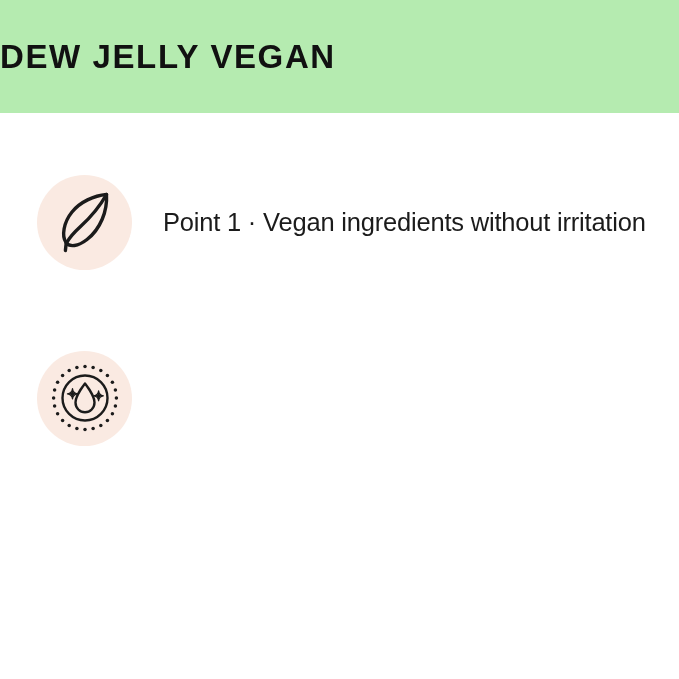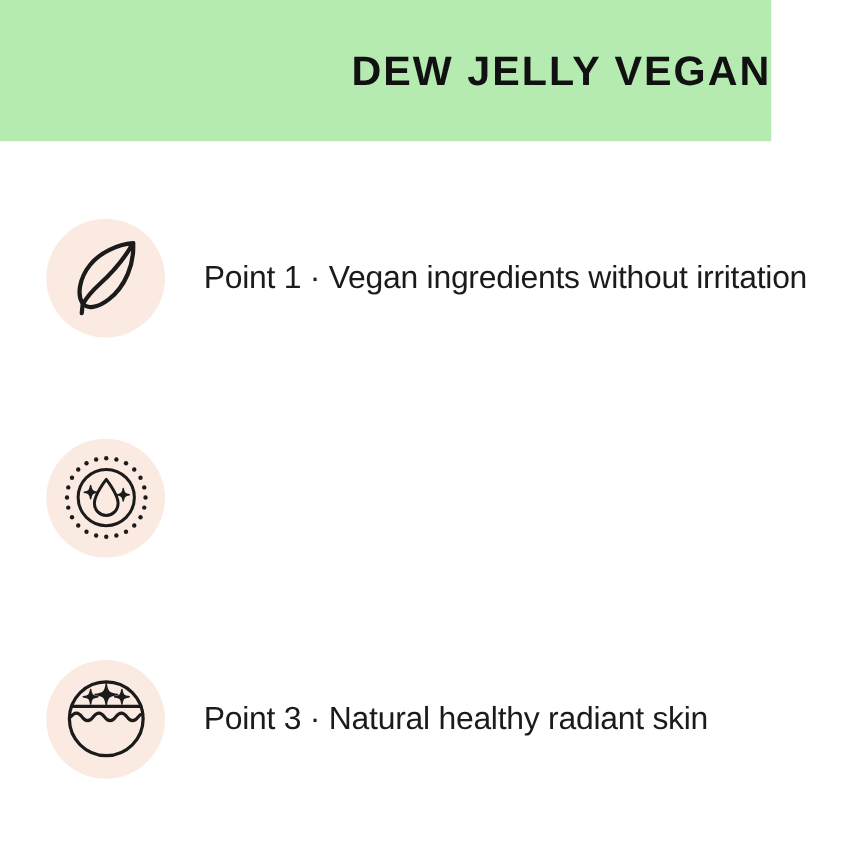--- a/index.html
+++ b/index.html
@@ -17,27 +17,26 @@
     position: relative;
     width: 679px;
     height: 679px;
     background: #ffffff;
   }
   
   .header-band {
     position: absolute;
     left: 0;
     top: 0;
-    width: 583px;
+    width: 679px;
     height: 113px;
     background: #b5ebb0;
     display: flex;
     align-items: center;
-    justify-content: flex-end;
-    padding-left: 34px;
+    justify-content: flex-start;
   }
   .header-title {
     font-family: "Liberation Sans", sans-serif;
     font-size: 33px;
     font-weight: bold;
     letter-spacing: 1.6px;
     color: #111111;
     white-space: nowrap;
     line-height: 1;
   }
@@ -152,44 +151,15 @@
               <circle cx="7.6" cy="19.2" r="1.75"></circle>
               <circle cx="12.6" cy="12.6" r="1.75"></circle>
               <circle cx="19.2" cy="7.6" r="1.75"></circle>
               <circle cx="26.9" cy="4.6" r="1.75"></circle>
             </g>
           </svg>
         </span>
       </div>
     </div>
 
-    <div class="feature-row row-2">
-      <div class="icon-badge">
-        <span>
-          <svg width="64" height="64" viewBox="0 0 64 64" fill="none" stroke="#1b1b1b" stroke-width="2.6" stroke-linecap="round" stroke-linejoin="round">
-            <circle cx="32" cy="32" r="29.5"></circle>
-
-            <path d="M4.3 22.0 L59.7 22.0"></path>
-
-            <path d="M3.6 30.5 C6.6 26.4 9.6 26.4 12.6 30.5
-                     C15.6 34.6 18.6 34.6 21.6 30.5
-                     C24.6 26.4 27.6 26.4 30.6 30.5
-                     C33.6 34.6 36.6 34.6 39.6 30.5
-                     C42.6 26.4 45.6 26.4 48.6 30.5
-                     C51.6 34.6 54.6 34.6 57.6 30.5
-                     C58.8 28.9 60.0 28.1 61.2 28.2"></path>
-
-            <g fill="#1b1b1b" stroke-width="1.1">
-              <path d="M32 3.6 C32.7 10.4 34.2 11.9 41 12.6 C34.2 13.3 32.7 14.8 32 21.6
-                       C31.3 14.8 29.8 13.3 23 12.6 C29.8 11.9 31.3 10.4 32 3.6 Z"></path>
-              <path d="M19.5 8.5 C20 12.9 21 13.9 25.4 14.4 C21 14.9 20 15.9 19.5 20.3
-                       C19 15.9 18 14.9 13.6 14.4 C18 13.9 19 12.9 19.5 8.5 Z"></path>
-              <path d="M44.5 8.5 C45 12.9 46 13.9 50.4 14.4 C46 14.9 45 15.9 44.5 20.3
-                       C44 15.9 43 14.9 38.6 14.4 C43 13.9 44 12.9 44.5 8.5 Z"></path>
-            </g>
-          </svg>
-        </span>
-      </div>
-      <div class="feature-text">Point 3 · Natural healthy radiant skin</div>
-    </div>
 
   </div>
 </div>
 
 </body></html>

